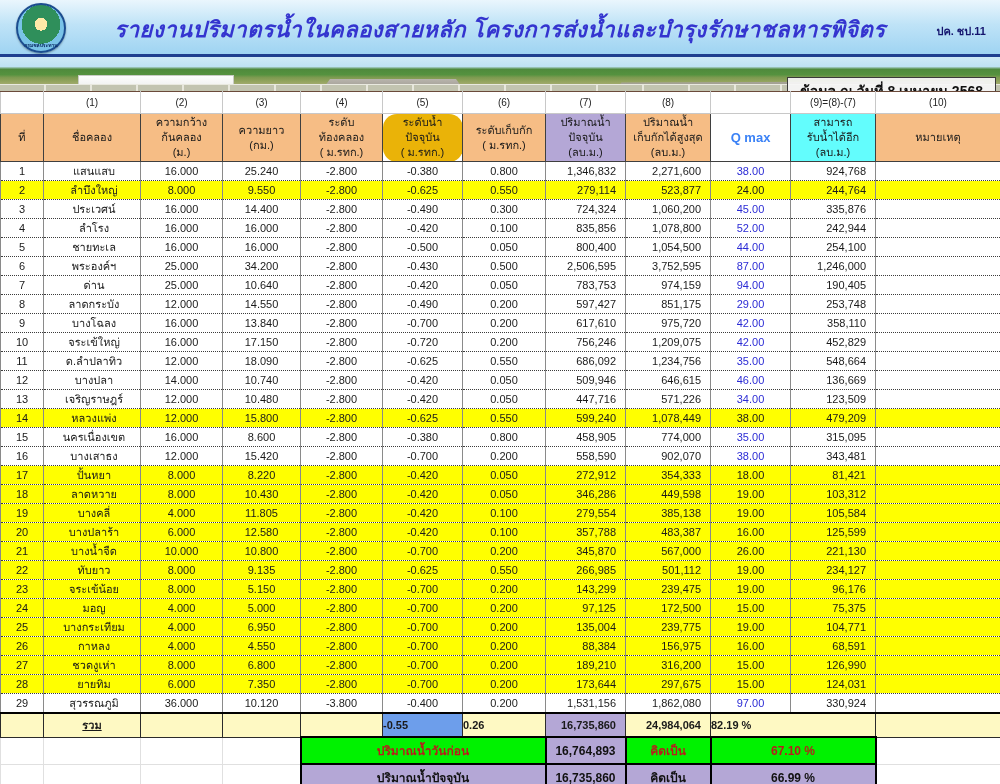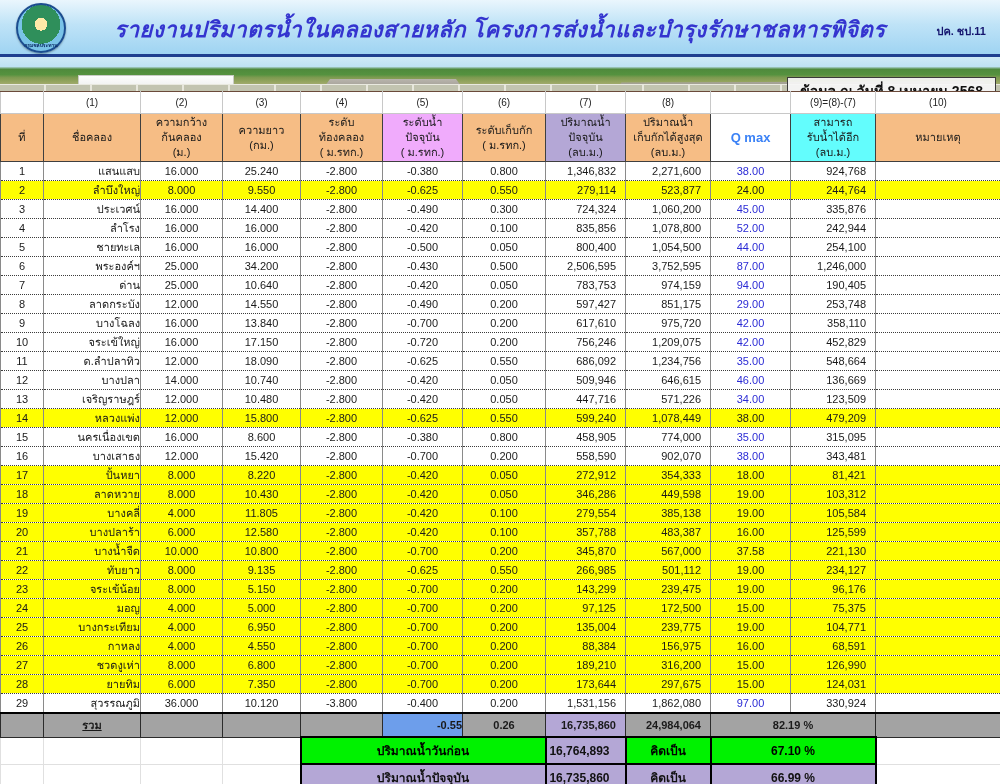--- a/index.html
+++ b/index.html
@@ -29,49 +29,49 @@
   .date-box { position:absolute; right:4px; top:20px; background:rgba(246,246,246,.93); border:1px solid #3a3a3a; border-bottom:3px double #3a3a3a;
               padding:2px 12px 3px; font-size:14px; font-weight:bold; color:#111; }
 
   
   table { width:1000px; border-collapse:collapse; table-layout:fixed; font-size:11px; color:#1a1a1a; }
   td,th { overflow:hidden; white-space:nowrap; }
   
   .numrow th { height:22px; font-size:10px; font-weight:normal; color:#222; background:#fff; border:1px solid #c8c8c8; border-top:1px solid #6b4a3a; text-align:center; }
   
   .hdr th { height:48px; background:#f6bd85; border:1px solid #3f3f3f; font-weight:normal; font-size:11px; text-align:center; vertical-align:middle; white-space:pre-line; line-height:1.35; }
-  .hdr th.h-blue  { background:#f0abfc; }
+  .hdr th.h-blue  { background:#eab308;border-radius:14px; }
   .hdr th.h-purple{ background:#b4a7d6; }
   .hdr th.h-cyan  { background:#63fdfd; }
   .hdr th.h-qmax  { background:#fff; color:#3b82f6; font-size:13px; font-weight:bold; }
   
   .data-row td { height:17.2px; border-left:1px solid #8a8a8a; border-right:1px solid #8a8a8a; border-bottom:1px dotted #3c3c3c; background:#fff; }
   .data-row.hl td { background:#ffff00; }
   td.c { text-align:center; }
   td.r { text-align:right; padding-right:9px; }
-  td.name { text-align:right; padding-left:4px; border-left:1px dotted #777; }
+  td.name { text-align:center; padding-left:4px; border-left:1px dotted #777; }
   td.no { text-align:center; }
   .data-row td.qmax { color:#2b2bd5; }
   .data-row.hl td.qmax { color:#1a1a1a; }
   tbody { border:1px solid #000; }
 
   
-  .total-row td { height:24px; background:#a3a3a3; border:1px solid #2b2b2b; border-top:2px solid #000; font-weight:bold; }
+  .total-row td { height:24px; background:#fef9c3; border:1px solid #2b2b2b; border-top:2px solid #000; font-weight:bold; }
   .total-row .t-label { text-decoration:underline; text-align:center; }
-  .total-row .t-blue { background:#6d9eeb; text-align:right; }
+  .total-row .t-blue { background:#6d9eeb; text-align:left; }
   .total-row .t-purple { background:#b4a7d6; text-align:right; padding-right:9px; }
   .total-row .t-num { text-align:right; padding-right:9px;margin-top:24px; }
-  .total-row .t-cnum { text-align:center; }
+  .total-row .t-cnum { text-align:left; }
   .sum-row td { height:27px; font-weight:bold; font-size:12px; }
   .sum-row .plain { background:#fff; border:1px solid #e0e0e0; }
   .sum-row .lbl { text-align:center; border:2px solid #000; }
-  .sum-row .val { text-align:right; padding-right:15px; border:2px solid #000; position:relative; }
+  .sum-row .val { text-align:right; padding-right:9px; border:2px solid #000; position:relative; }
   .sum-row .as  { text-align:center; border:2px solid #000; }
   .sum-row .pct { text-align:center; border:2px solid #000; position:relative; }
-  .g  { background:#00f200; color:#000000; }
+  .g  { background:#00f200; color:#b91c1c; }
   .pu { background:#b4a7d6; color:#111; }
 </style>
 </head>
 <body>
 
 <div class="page">
 
   <div class="title-bar">
     <div class="logo">
       <div class="logo-txt">กรมชลประทาน</div>
@@ -433,21 +433,21 @@
         <tr class="data-row hl">
     <td class="no">21</td>
     <td class="name">บางน้ำจืด</td>
     <td class="c">10.000</td>
     <td class="c">10.800</td>
     <td class="c">-2.800</td>
     <td class="c">-0.700</td>
     <td class="c">0.200</td>
     <td class="r">345,870</td>
     <td class="r">567,000</td>
-    <td class="c qmax">37.58</td>
+    <td class="c qmax">26.00</td>
     <td class="r">221,130</td>
     <td class="note"></td>
   </tr>
         <tr class="data-row hl">
     <td class="no">22</td>
     <td class="name">ทับยาว</td>
     <td class="c">8.000</td>
     <td class="c">9.135</td>
     <td class="c">-2.800</td>
     <td class="c">-0.625</td>

